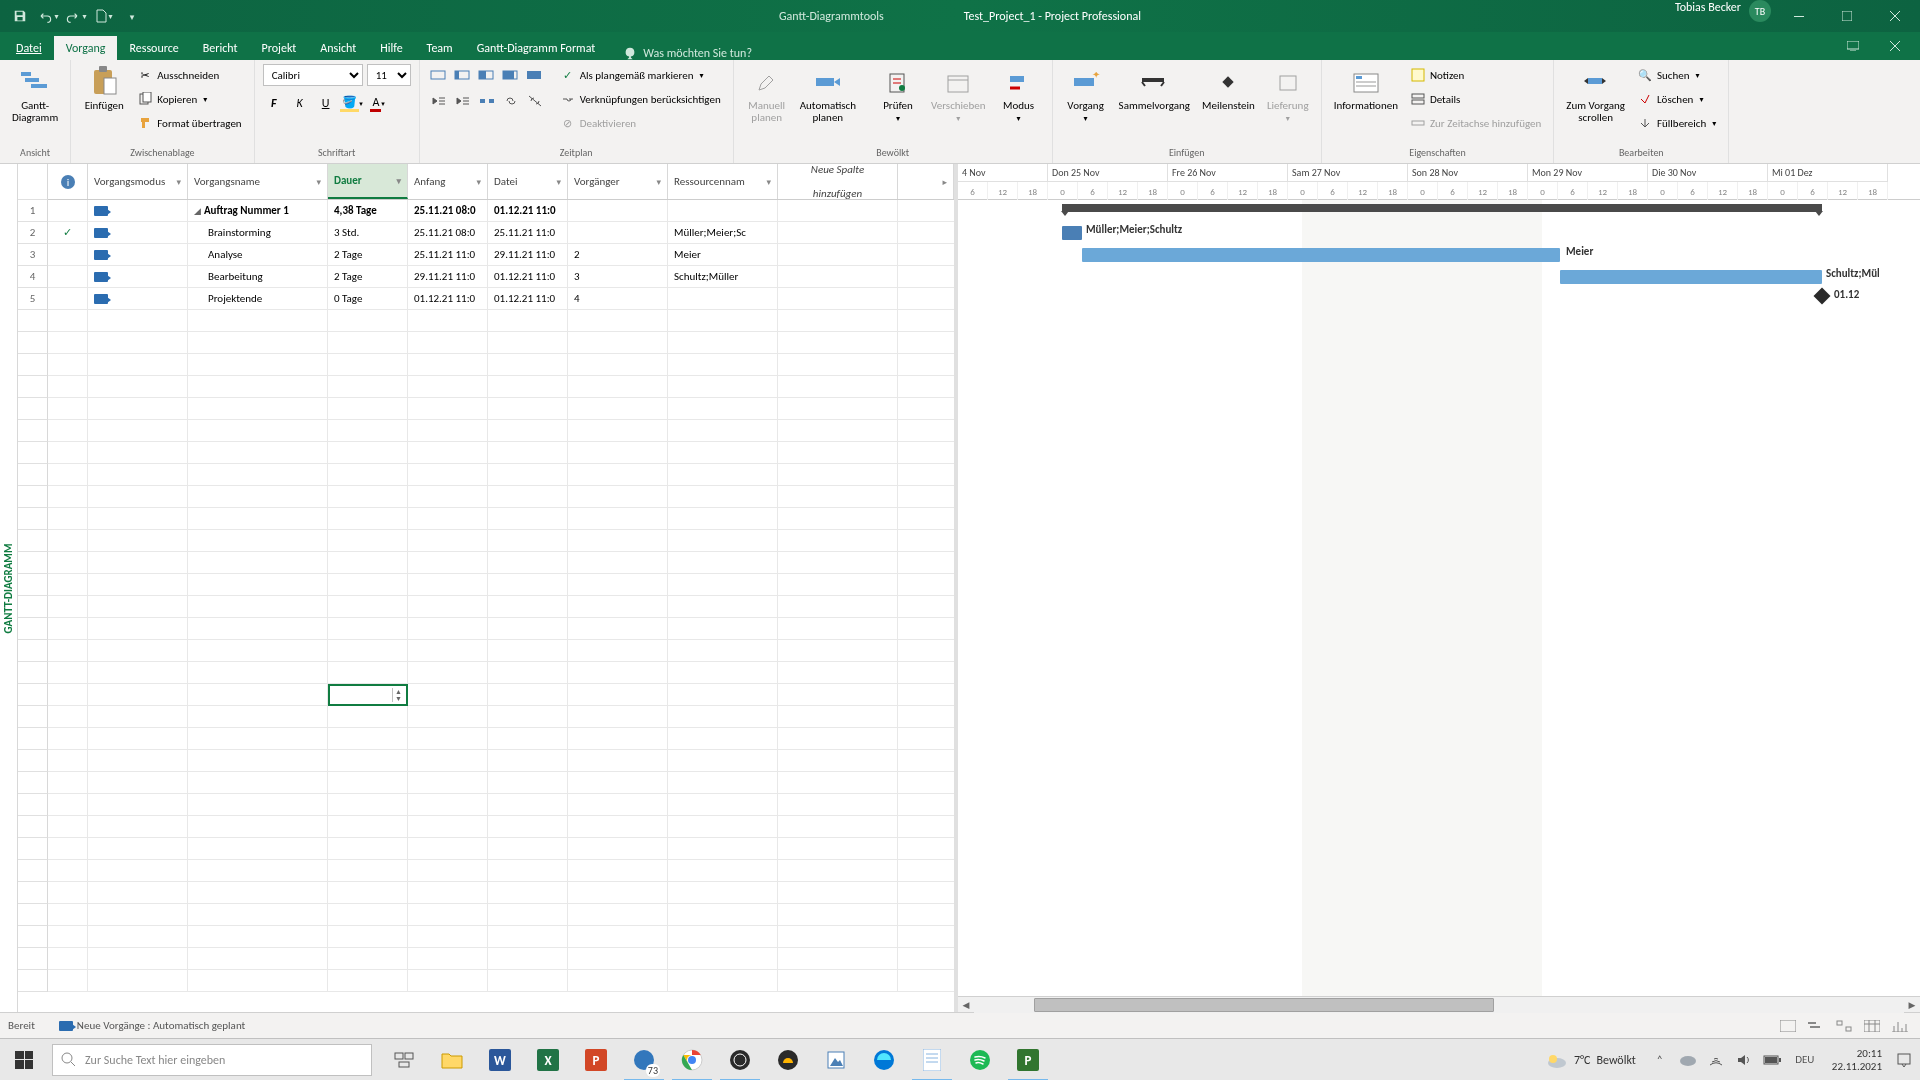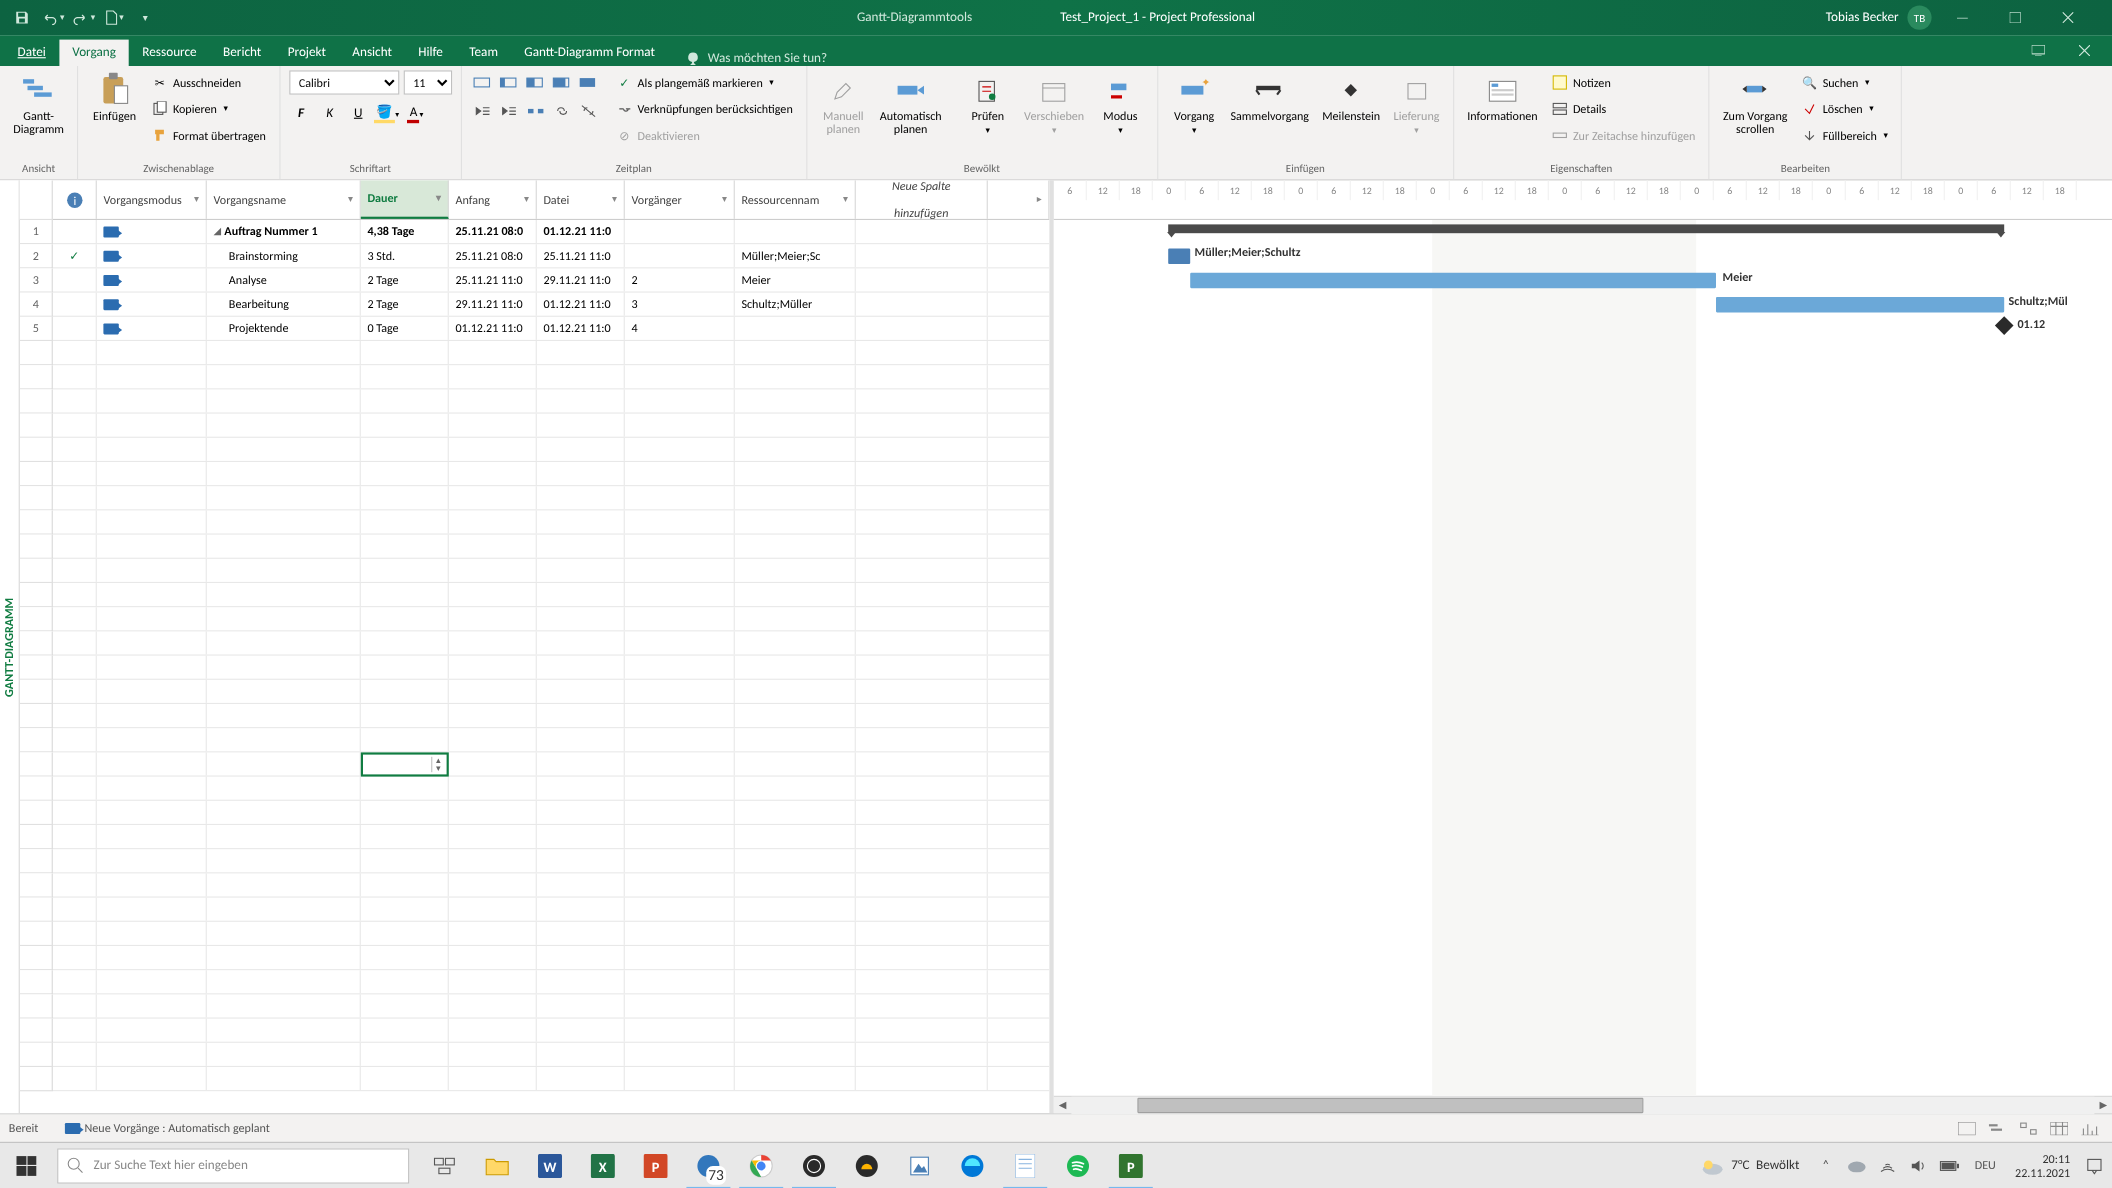--- a/index.html
+++ b/index.html
@@ -5,21 +5,21 @@
 * { margin: 0; padding: 0; box-sizing: border-box; font-family: 'Segoe UI', Calibri, sans-serif; }
 body { background: #fff; overflow: hidden; width: 1920px; height: 1080px; font-size: 12px; }
 
 
 .titlebar { height: 32px; background: linear-gradient(90deg, #0d6341 0%, #0f7247 50%, #0d6341 100%); display: flex; align-items: center; color: #fff; position: relative; }
 .qat { display: flex; align-items: center; gap: 4px; padding-left: 8px; }
 .qat-icon { width: 24px; height: 24px; display: flex; align-items: center; justify-content: center; cursor: pointer; color: #d0e8dc; }
 .title-center { position: absolute; left: 50%; transform: translateX(-50%); display: flex; gap: 80px; font-size: 12px; }
 .title-tools { font-size: 12px; color: #d0e8dc; }
 .title-file { font-size: 12px; }
-.title-right { margin-left: auto; display: flex; align-items: center; gap: 8px; padding-right: 20px; }
+.title-right { margin-left: auto; display: flex; gap: 8px; padding-right: 5px; }
 .user-badge { width: 22px; height: 22px; border-radius: 50%; background: #2a8a5e; display: flex; align-items: center; justify-content: center; font-size: 10px; }
 .win-btn { width: 40px; height: 32px; display: flex; align-items: center; justify-content: center; cursor: pointer; color: #d0e8dc; }
 
 
 .ribbon-tabs { height: 28px; background: #0f7247; display: flex; align-items: flex-end; padding-left: 4px; position: relative; }
 .tab { padding: 5px 12px; font-size: 12px; color: #fff; cursor: pointer; }
 .tab.active { background: #f3f2f1; color: #0f7247; }
 .tab.file { color: #fff; text-decoration: underline; }
 .tell-me { display: flex; align-items: center; gap: 6px; color: #d0e8dc; margin-left: 16px; font-size: 12px; }
 .tab-right { position: absolute; right: 4px; top: 0; display: flex; }
@@ -1054,20 +1054,30 @@
         <div class="spinner-arrows">
             <span>▲</span>
             <span>▼</span>
           </div>
       </div>
     </div>
   </div>
 
   <div class="gantt-panel">
     <div class="timeline-header">
+      <div class="tl-days" id="tl-days">
+          <div class="tl-day" style="width: 90px;">4 Nov</div>
+          <div class="tl-day" style="width: 120px;">Don 25 Nov</div>
+          <div class="tl-day" style="width: 120px;">Fre 26 Nov</div>
+          <div class="tl-day" style="width: 120px;">Sam 27 Nov</div>
+          <div class="tl-day" style="width: 120px;">Son 28 Nov</div>
+          <div class="tl-day" style="width: 120px;">Mon 29 Nov</div>
+          <div class="tl-day" style="width: 120px;">Die 30 Nov</div>
+          <div class="tl-day" style="width: 120px;">Mi 01 Dez</div>
+        </div>
       <div class="tl-hours" id="tl-hours">
           <div class="tl-hour" style="width: 30px;">6</div>
           <div class="tl-hour" style="width: 30px;">12</div>
           <div class="tl-hour" style="width: 30px;">18</div>
           <div class="tl-hour" style="width: 30px;">0</div>
           <div class="tl-hour" style="width: 30px;">6</div>
           <div class="tl-hour" style="width: 30px;">12</div>
           <div class="tl-hour" style="width: 30px;">18</div>
           <div class="tl-hour" style="width: 30px;">0</div>
           <div class="tl-hour" style="width: 30px;">6</div>
@@ -1201,21 +1211,21 @@
     <div class="tb-icon">
         <svg width="22" height="22">
           <rect width="22" height="22" rx="2" fill="#d24726"></rect>
           <text x="11" y="16" text-anchor="middle" fill="#fff" font-size="13" font-weight="bold">P</text>
         </svg>
       </div>
     <div class="tb-icon active" style="position:relative;">
         <svg width="22" height="22">
           <circle cx="11" cy="11" r="10" fill="#3277bc"></circle>
         </svg>
-        <span style="position:absolute;bottom:4px;right:8px;font-size:14px;background:#fff;border-radius:6px;padding:0 2px;color:#333;margin-left:13px;">73</span>
+        <span style="position:absolute;bottom:4px;right:8px;font-size:10px;background:#fff;border-radius:6px;padding:0 2px;color:#333;margin-left:13px;">73</span>
       </div>
     <div class="tb-icon active">
         <svg width="22" height="22">
           <circle cx="11" cy="11" r="10" fill="#fff" stroke="#ccc"></circle>
           <circle cx="11" cy="11" r="4" fill="#4285f4"></circle>
           <path d="M11 1a10 10 0 018.7 5H11" fill="#ea4335"></path>
           <path d="M2.3 6l4.4 7.6A5 5 0 0111 6" fill="#fbbc05"></path>
           <path d="M11 21a10 10 0 01-8.7-15l4.4 7.6" fill="#34a853"></path>
         </svg>
       </div>

